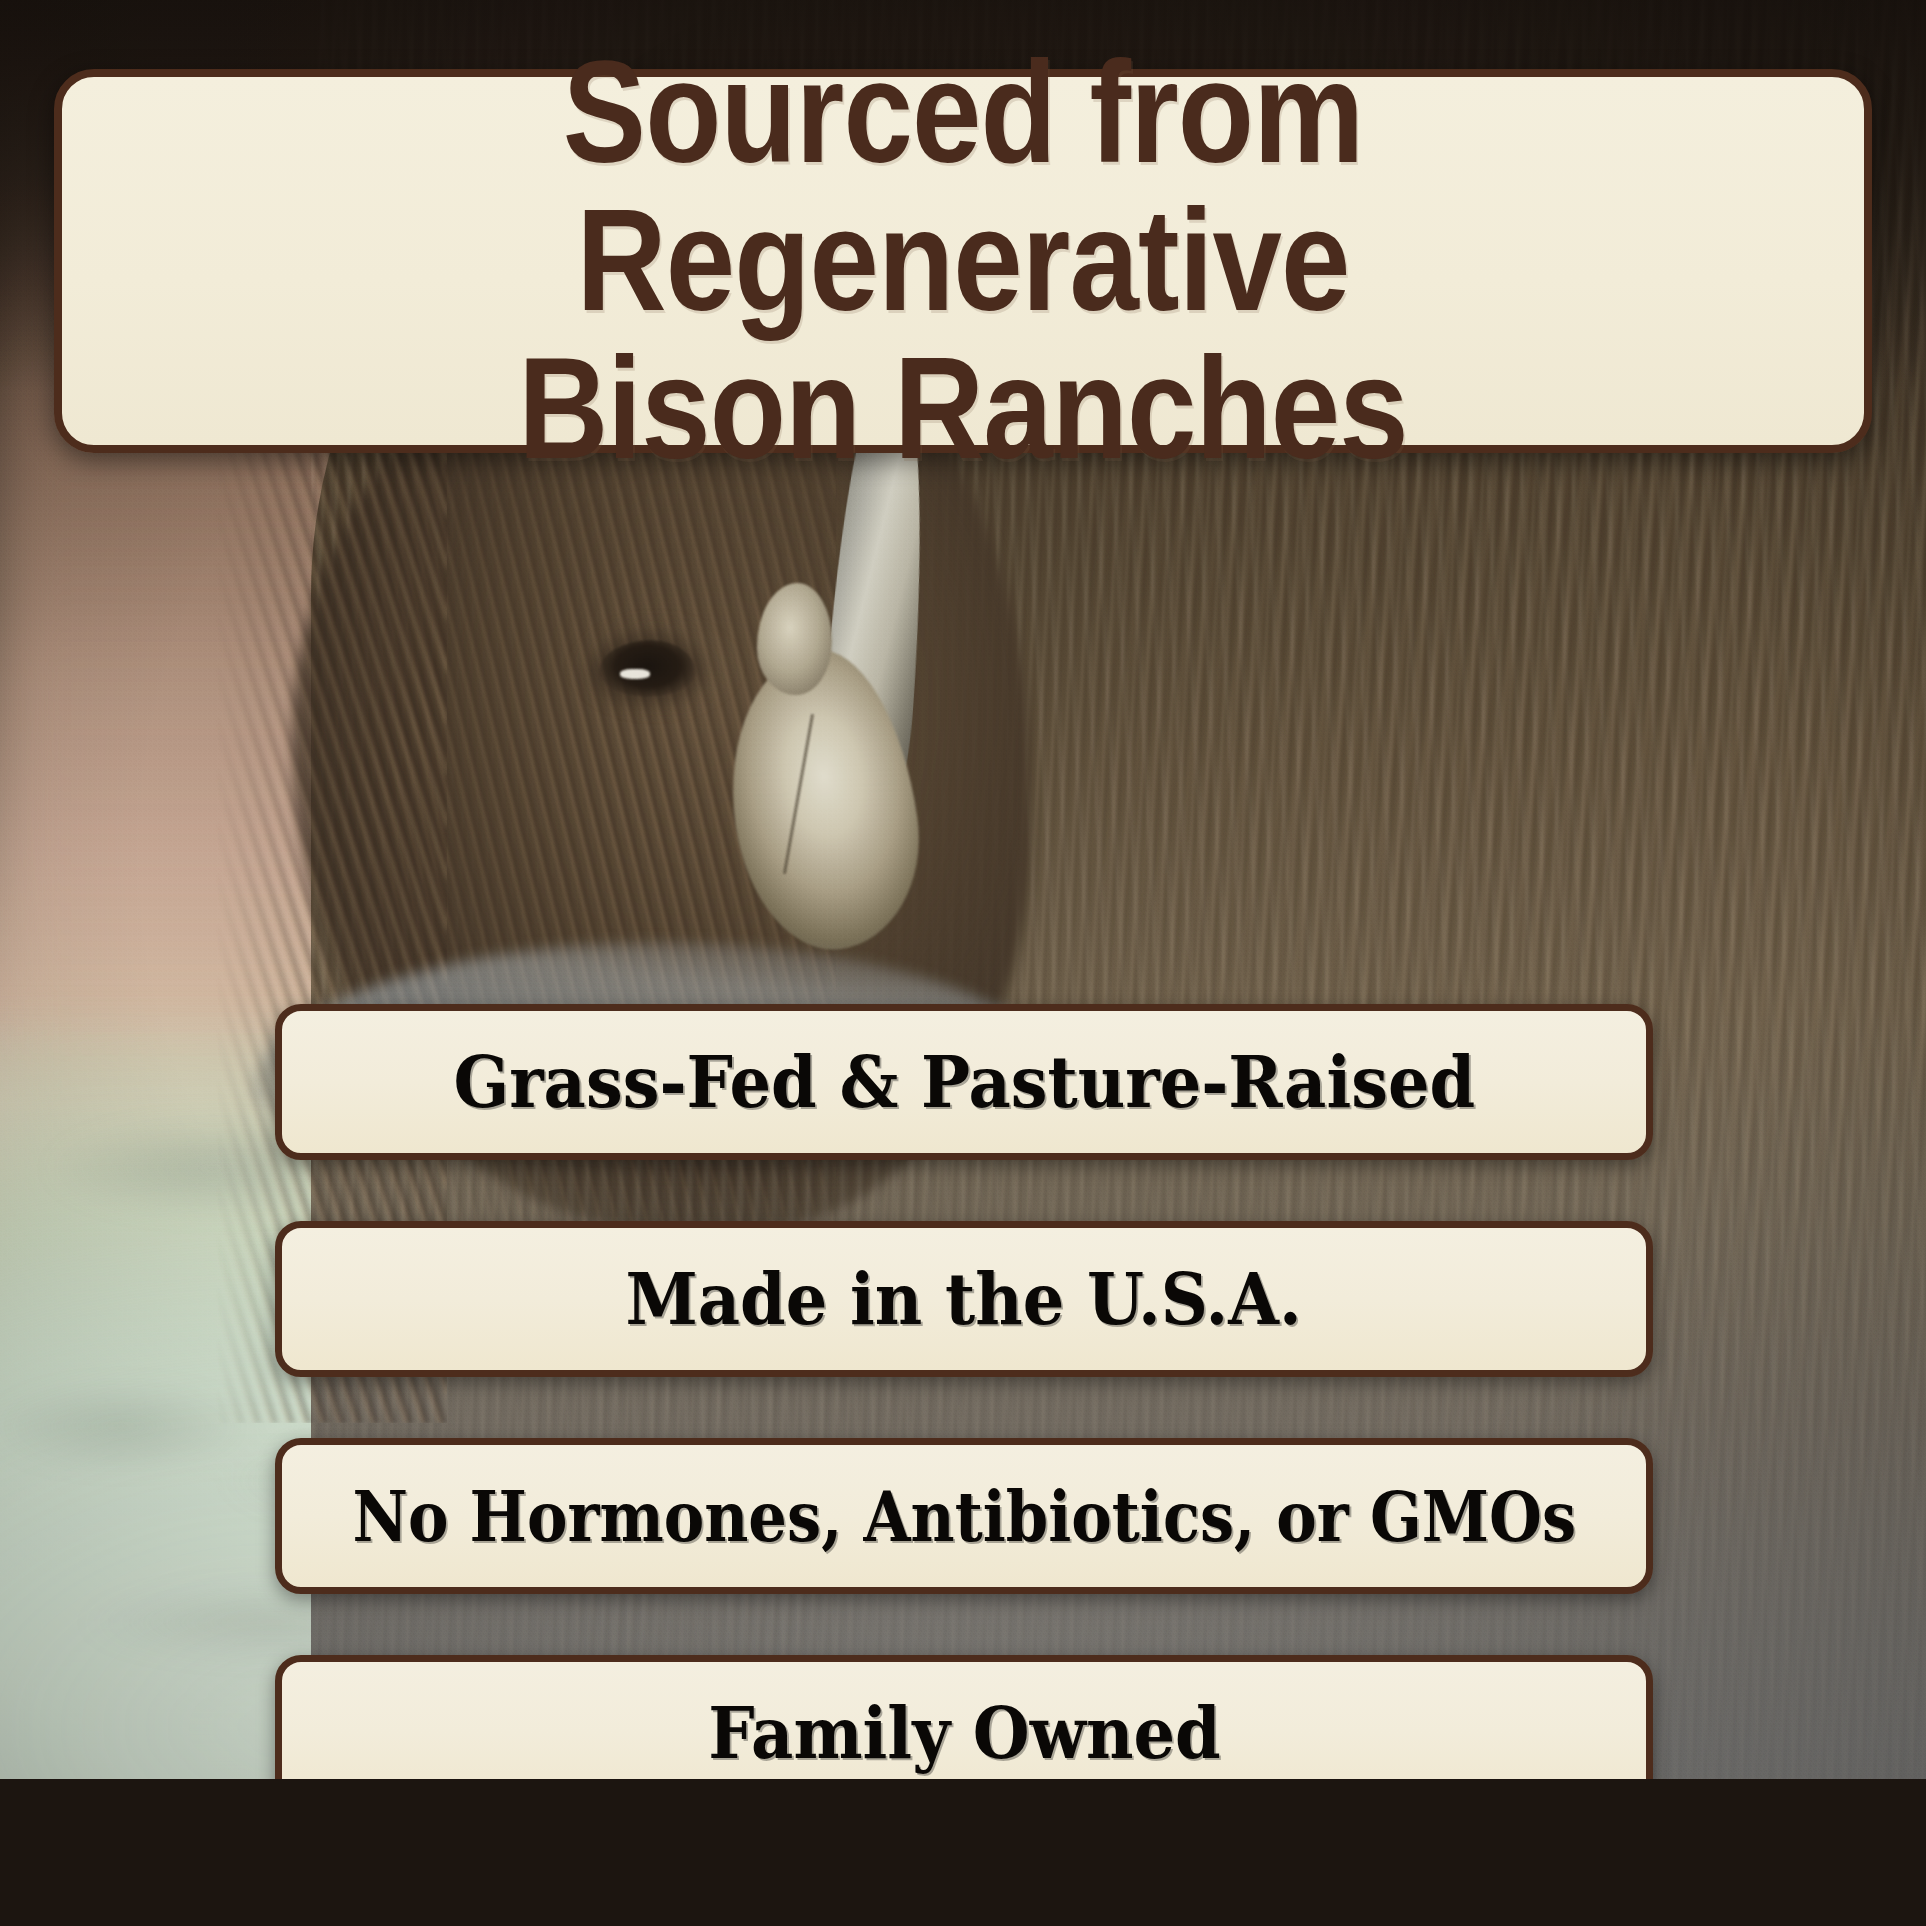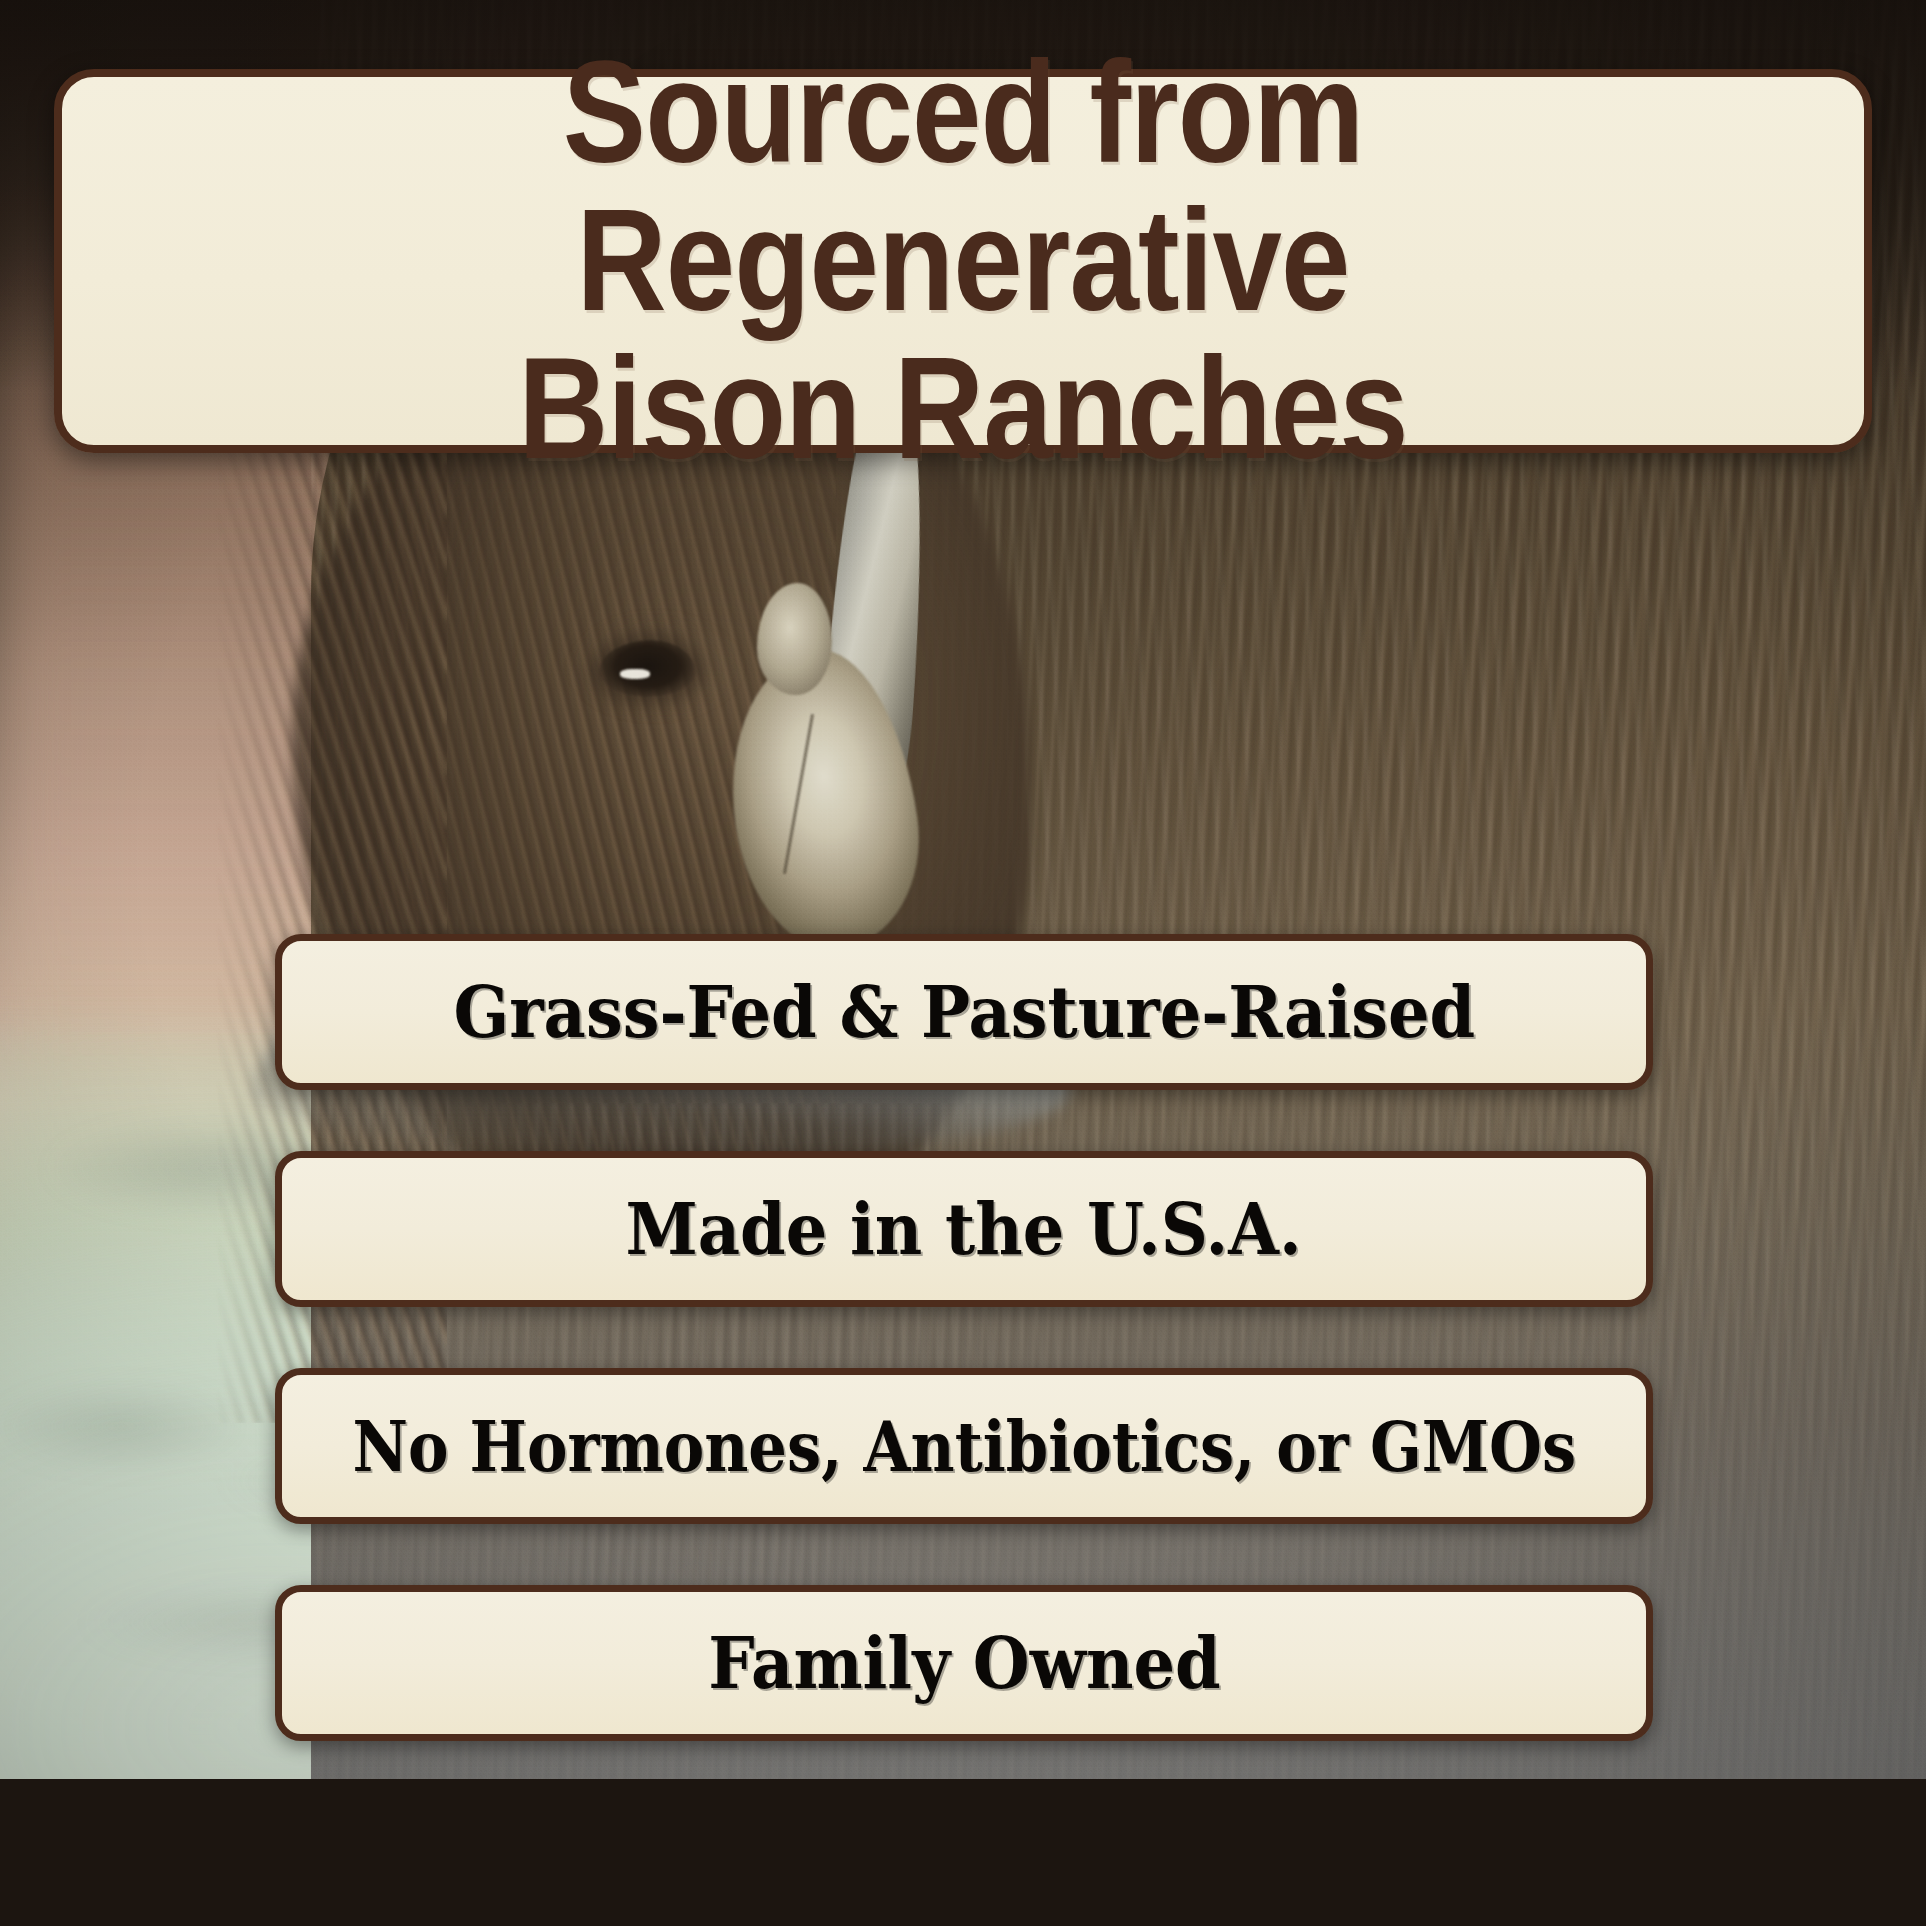--- a/index.html
+++ b/index.html
@@ -410,21 +410,21 @@
     transform: scaleX(0.86);
     transform-origin: center;
     white-space: pre-line;
     text-shadow: 2px 3px 0 rgba(120,92,70,0.18);
     padding: 0 10px;
   }
 
   .badges {
     position: absolute;
     left: 275px;
-    top: 934px;
+    top: 1004px;
     width: 1378px;
   }
   .badge {
     box-sizing: border-box;
     height: 156px;
     margin-bottom: 61px;
     background: linear-gradient(to bottom, #f4efe0 0%, #f2ecda 50%, #efe7cf 100%);
     border: 7px solid #4d2c1c;
     border-radius: 26px;
     display: flex;

